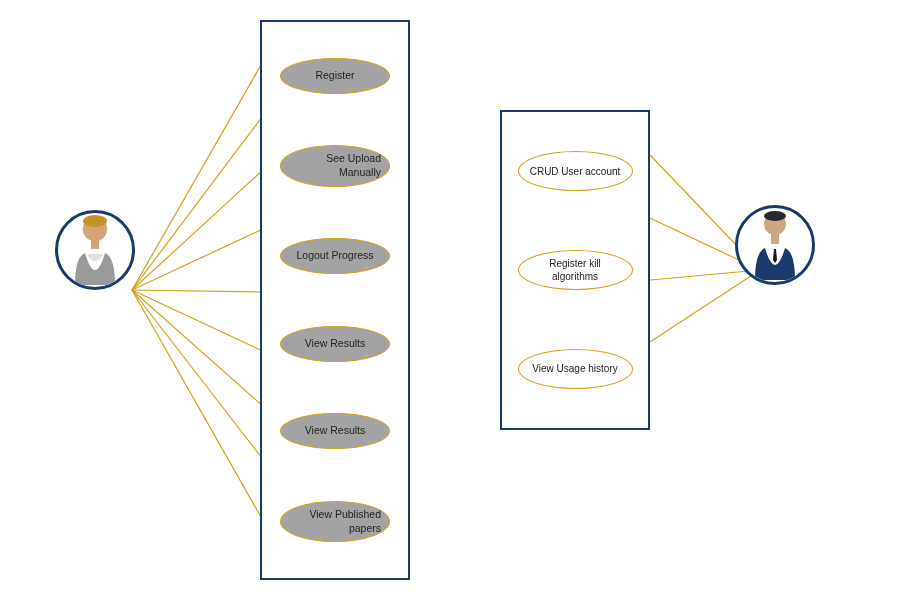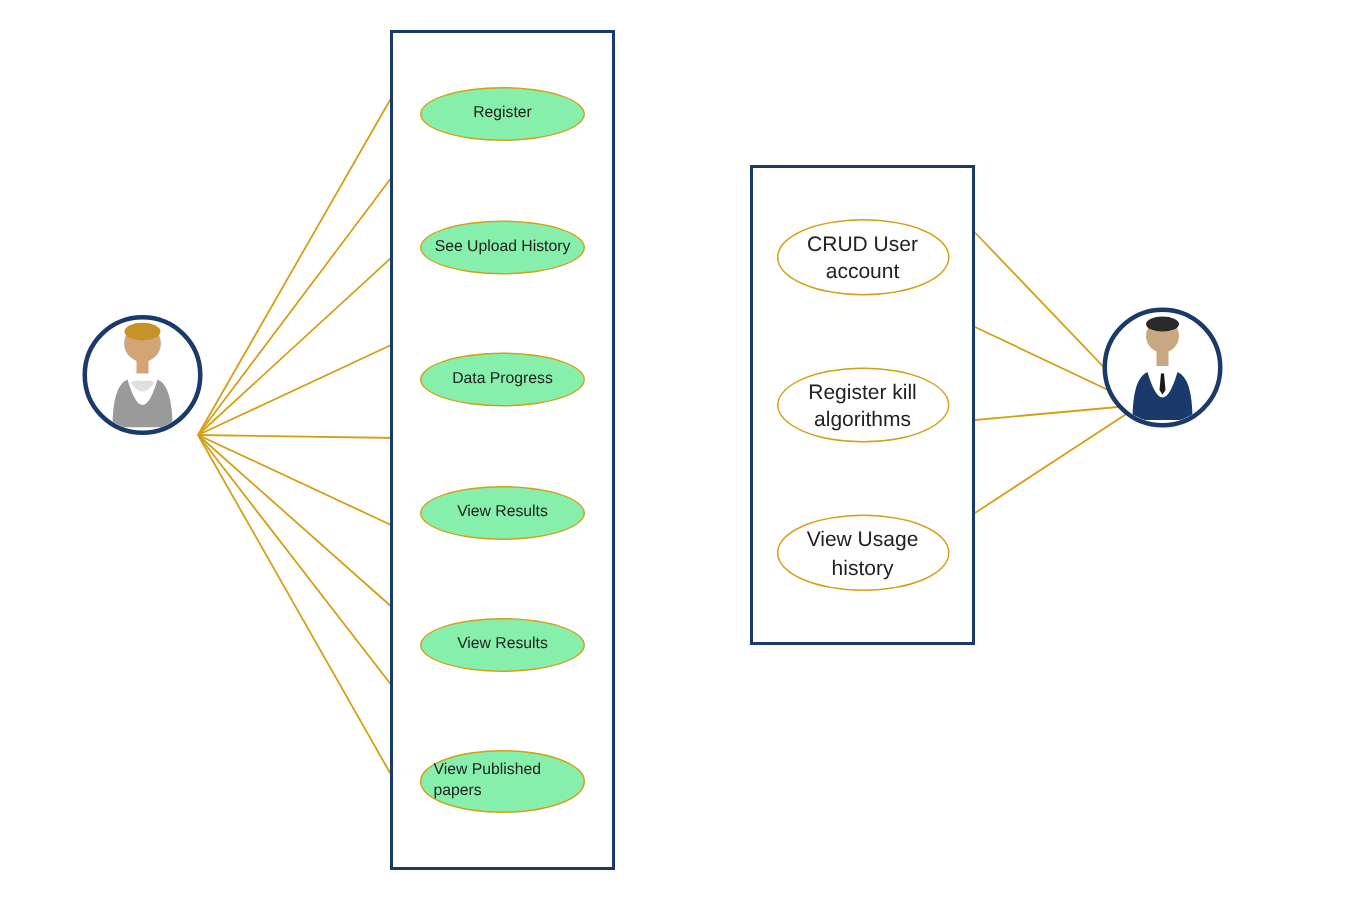--- a/index.html
+++ b/index.html
@@ -76,38 +76,38 @@
       flex-direction: column;
       align-items: center;
       justify-content: space-around;
       padding: 10px 5px;
     }
 
     .oval {
       border: 1.5px solid #d4a017;
       border-radius: 50%;
       padding: 6px 8px;
-      text-align: left;
+      text-align: right;
       font-size: 10.5px;
       color: #222;
-      background: #86efac;
+      background: #a3a3a3;
       width: 110px;
       min-height: 36px;
       display: flex;
       align-items: center;
       justify-content: center;
       line-height: 1.3;
     }
 
     .right-oval {
       border: 1.5px solid #d4a017;
       border-radius: 50%;
       padding: 6px 8px;
       text-align: center;
-      font-size: 14px;
+      font-size: 10px;
       color: #222;
       background: white;
       width: 115px;
       min-height: 40px;
       display: flex;
       align-items: center;
       justify-content: center;
       line-height: 1.3;
     }
 
@@ -182,22 +182,22 @@
 
         <path d="M29 39 L31 39 L32 50 L30 53 L28 50Z" fill="#1a1a1a"></path>
 
         <rect x="26" y="24" width="8" height="10" fill="#c8a882"></rect>
       </svg>
     </div>
   </div>
 
   <div class="center-box">
     <div class="oval">Register</div>
-    <div class="oval">See Upload History</div>
-    <div class="oval">Data Progress</div>
+    <div class="oval">See Upload Manually</div>
+    <div class="oval">Logout Progress</div>
     <div class="oval">View Results</div>
     <div class="oval">View Results</div>
     <div class="oval">View Published papers</div>
   </div>
 
   <div class="right-box">
     <div class="right-oval">CRUD User account</div>
     <div class="right-oval">Register kill algorithms</div>
     <div class="right-oval">View Usage history</div>
   </div>

